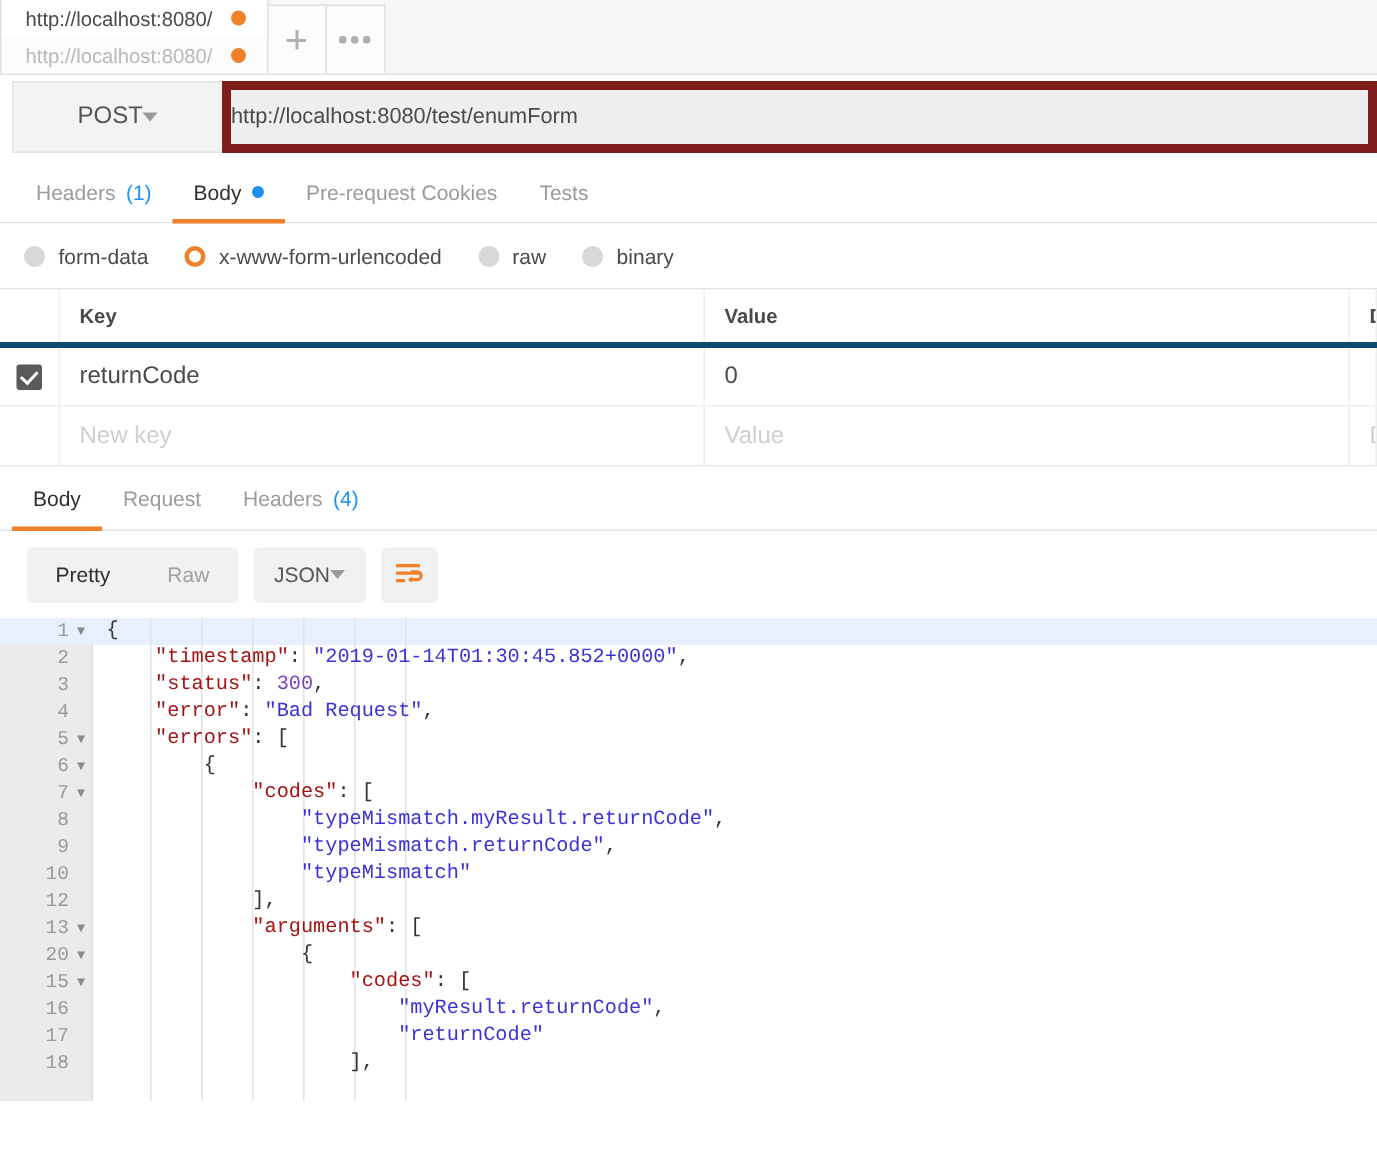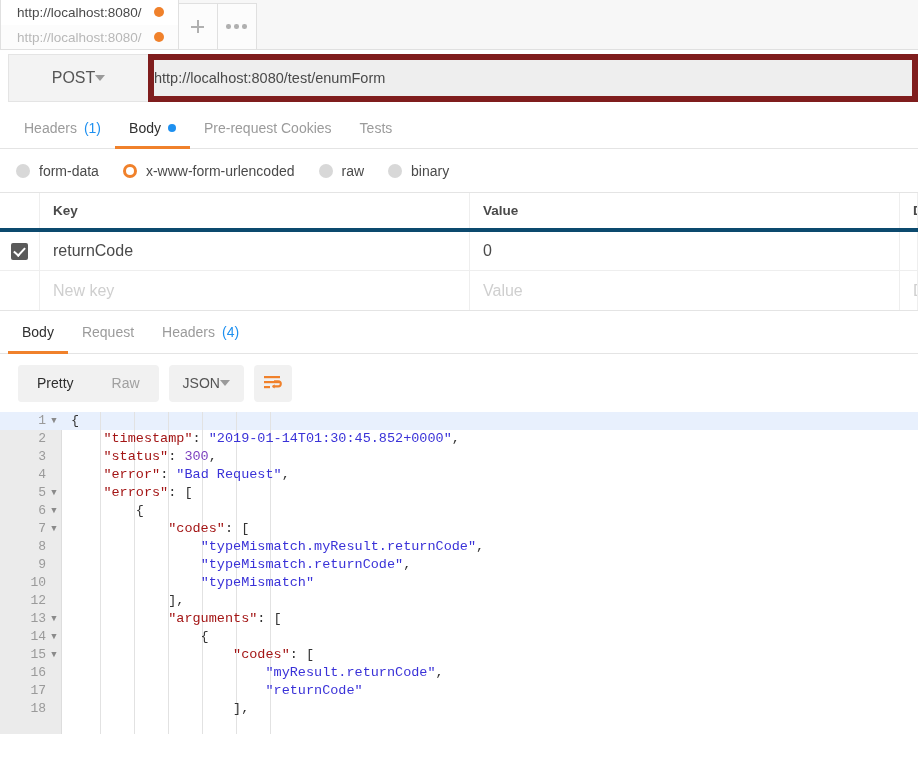--- a/index.html
+++ b/index.html
@@ -549,21 +549,21 @@
      <span class="lnum">12</span>
      <span class="fold"></span>
      <span class="codetext"><span class="p">            ],</span></span>
    </div>
       <div class="codeline">
      <span class="lnum">13</span>
      <span class="fold">▼</span>
      <span class="codetext"><span class="p">            </span><span class="k">"arguments"</span><span class="p">: [</span></span>
    </div>
       <div class="codeline">
-     <span class="lnum">14</span>
+     <span class="lnum">20</span>
      <span class="fold">▼</span>
      <span class="codetext"><span class="p">                {</span></span>
    </div>
       <div class="codeline">
      <span class="lnum">15</span>
      <span class="fold">▼</span>
      <span class="codetext"><span class="p">                    </span><span class="k">"codes"</span><span class="p">: [</span></span>
    </div>
       <div class="codeline">
      <span class="lnum">16</span>

